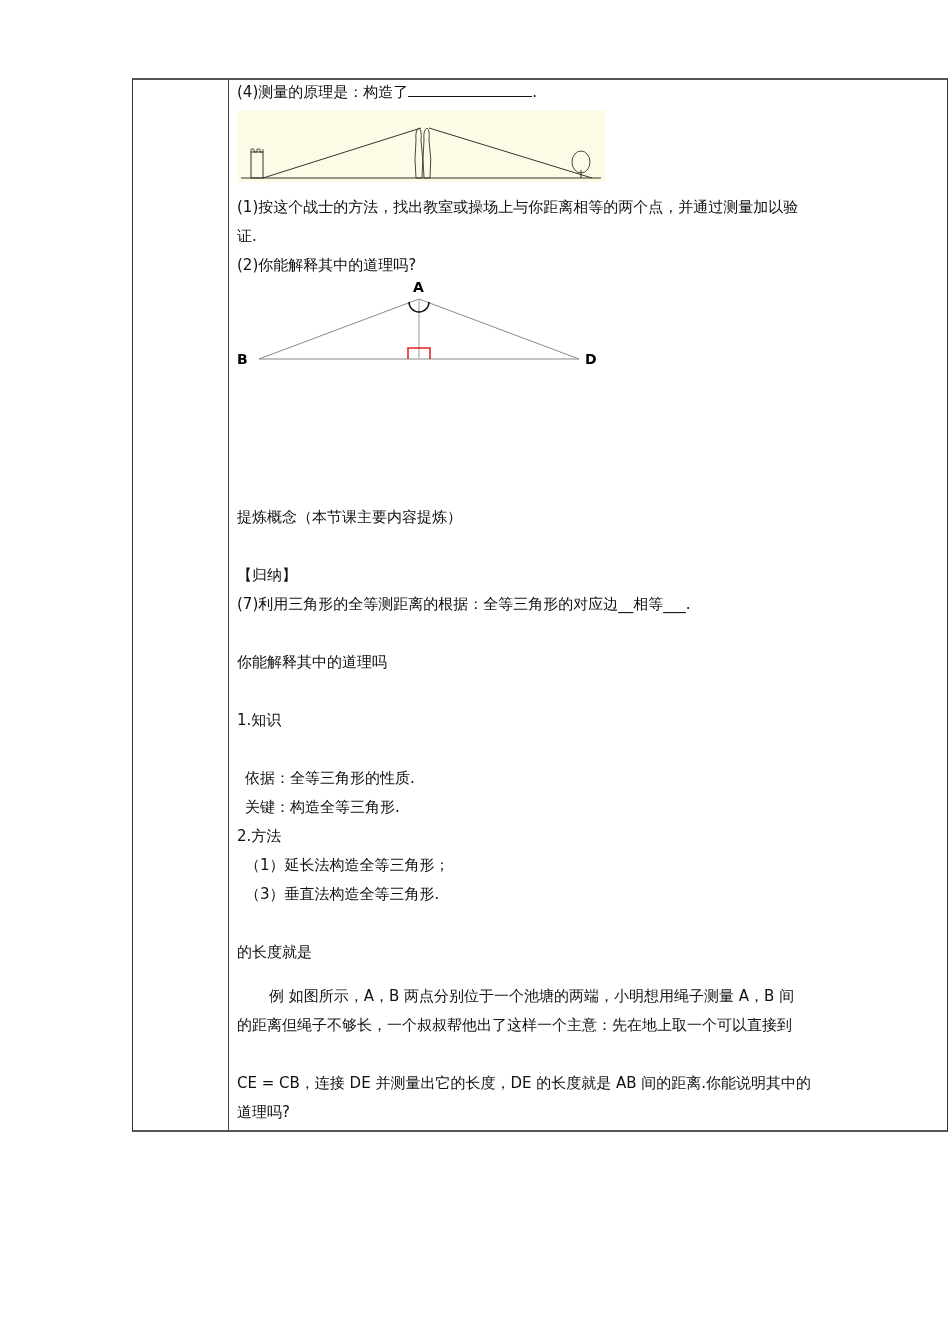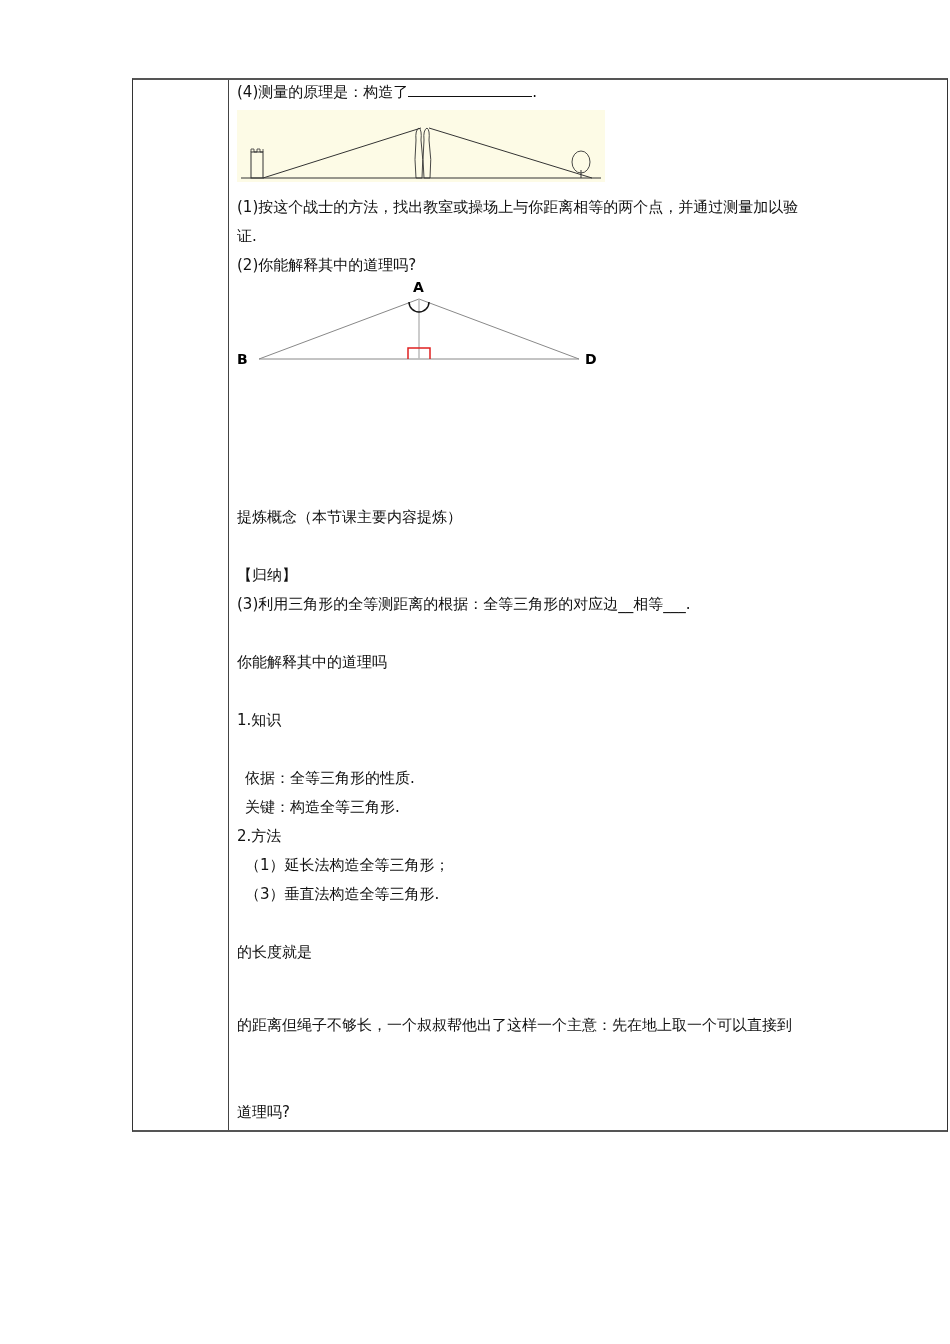--- a/index.html
+++ b/index.html
@@ -55,29 +55,31 @@
         <line x1="190" y1="19" x2="190" y2="79" stroke="#bbb" stroke-width="1.5"></line>
         <path d="M180 22 a10 10 0 0 0 20 0" fill="none" stroke="#111" stroke-width="1.5"></path>
         <path d="M179 79 v-11 h22 v11" fill="none" stroke="#e02020" stroke-width="1.5"></path>
       </svg>
     </div>
 
     <div class="line bold" style="top:427px">提炼概念（本节课主要内容提炼）</div>
 
     <div class="line" style="top:485px">【归纳】</div>
     <div class="line" style="top:514px">
-      <span>(3)利用三角形的全等测距离的根据：全等三角形的对应边</span><span>__相等___</span><span>.</span>
+      <span>(7)利用三角形的全等测距离的根据：全等三角形的对应边</span><span>__相等___</span><span>.</span>
     </div>
     <div class="line" style="top:572px">你能解释其中的道理吗</div>
 
     <div class="line" style="top:630px">1.知识</div>
     <div class="line" style="top:688px; left:16px">依据：全等三角形的性质.</div>
     <div class="line" style="top:717px; left:16px">关键：构造全等三角形.</div>
     <div class="line" style="top:746px">2.方法</div>
     <div class="line" style="top:775px; left:16px">（1）延长法构造全等三角形；</div>
     <div class="line" style="top:804px; left:16px">（3）垂直法构造全等三角形.</div>
 
     <div class="line bold" style="top:862px">的长度就是</div>
 
+    <div class="line" style="top:906px; left:40px">例 如图所示，A，B 两点分别位于一个池塘的两端，小明想用绳子测量 A，B 间</div>
     <div class="line" style="top:935px">的距离但绳子不够长，一个叔叔帮他出了这样一个主意：先在地上取一个可以直接到</div>
+    <div class="line" style="top:993px">CE = CB，连接 DE 并测量出它的长度，DE 的长度就是 AB 间的距离.你能说明其中的</div>
     <div class="line" style="top:1022px">道理吗?</div>
   </div>
 </div>
 
 </body></html>

